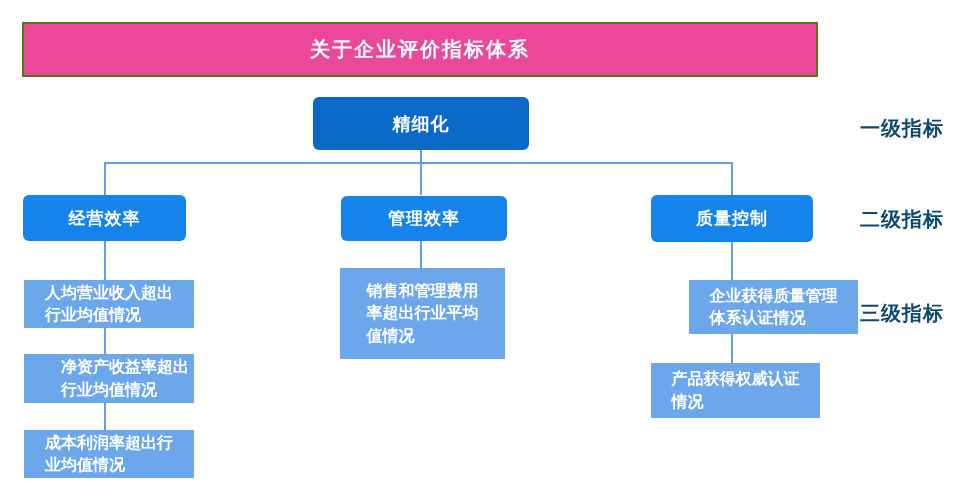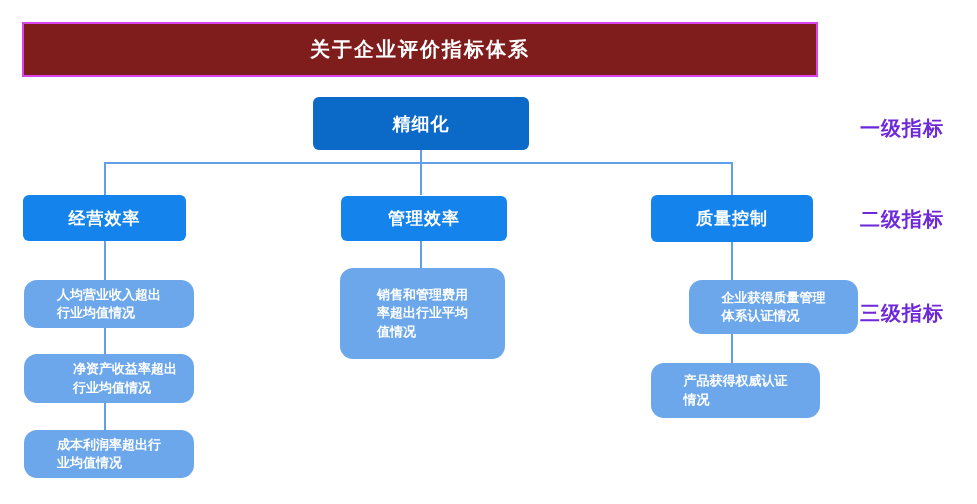--- a/index.html
+++ b/index.html
@@ -8,44 +8,44 @@
     width: 977px;
     height: 504px;
     background: #ffffff;
     font-family: "DejaVu Sans", sans-serif;
     overflow: hidden;
   }
   .banner {
     position: absolute;
     left: 22px; top: 22px;
     width: 792px; height: 51px;
-    background: #7f1d1d;
-    border: 2px solid #d946ef;
+    background: #ec4899;
+    border: 2px solid #4d7c0f;
     display: flex; align-items: center; justify-content: center;
     color: #ffffff;
     font-weight: bold;
     font-size: 20px;
     letter-spacing: 2px;
   }
   .node {
     position: absolute;
     display: flex; align-items: center; justify-content: center;
     color: #ffffff;
     font-weight: bold;
     text-align: left;
     white-space: pre-line;
     box-sizing: border-box;
   }
   .l1 { background: #0b69c7; border-radius: 6px; font-size: 18px; letter-spacing: 1px; }
   .l2 { background: #1483eb; border-radius: 6px; font-size: 17px; letter-spacing: 1px; }
-  .l3 { background: #6ba7ea; border-radius: 13px; font-size: 13px; line-height: 1.4; }
+  .l3 { background: #6ba7ea; border-radius: 0; font-size: 16px; line-height: 1.4; }
   .line { position: absolute; background: #61a0e8; }
   .legend {
     position: absolute;
-    color: #6d28d9;
+    color: #0c4a6e;
     font-weight: bold;
     font-size: 20px;
     letter-spacing: 1px;
   }
 </style>
 </head>
 <body>
 
 <div class="canvas">
 

